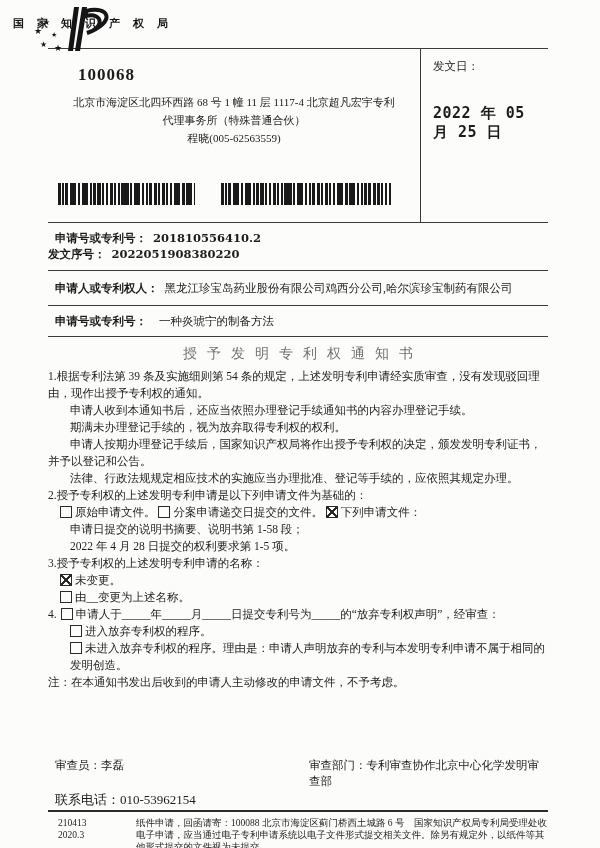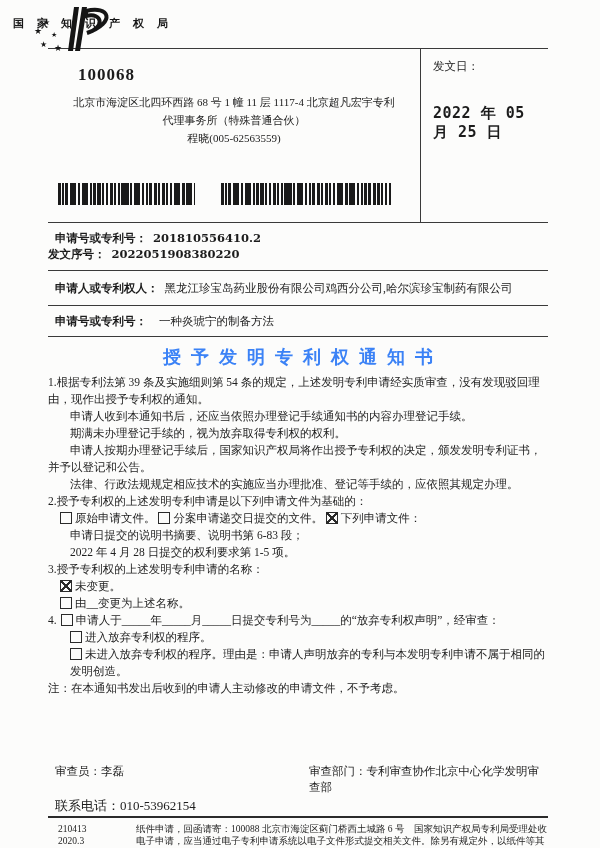--- a/index.html
+++ b/index.html
@@ -37,22 +37,22 @@
   .meta-row.r1{padding:7px 0 8px;flex-direction:column;}
   .meta-row.r2{padding:9px 0;}
   .meta-row.r3{padding:7px 0;}
   .cell-left{width:272px;padding-left:7px;box-sizing:border-box;}
   .cell-right{flex:1;}
   .lbl{font-weight:bold;}
   .val{margin-left:6px;}
   .val.b{font-weight:bold;font-family:"DejaVu Serif","Liberation Serif",serif;}
   
   .doc-title{
-    padding:8px 0 5px;text-align:center;font-size:18px;font-weight:bold;
-    letter-spacing:10px;text-indent:10px;color:#3b82f6;
+    padding:8px 0 5px;text-align:center;font-size:14px;font-weight:normal;
+    letter-spacing:10px;text-indent:10px;color:#737373;
   }
   
   .body{font-size:11.5px;line-height:17px;color:#1e1e1e;}
   .body p{margin:0;}
   .ind{text-indent:22px;}
   .pl12{padding-left:12px;}
   .pl22{padding-left:22px;}
   .note{margin-top:13px;}
   .cb{
     display:inline-block;width:10px;height:10px;border:1.4px solid #2a2a2a;
@@ -149,21 +149,21 @@
       <p class="ind">期满未办理登记手续的，视为放弃取得专利权的权利。</p>
       <p class="ind">申请人按期办理登记手续后，国家知识产权局将作出授予专利权的决定，颁发发明专利证书，并予以登记和公告。</p>
       <p class="ind">法律、行政法规规定相应技术的实施应当办理批准、登记等手续的，应依照其规定办理。</p>
 
       <p>2.授予专利权的上述发明专利申请是以下列申请文件为基础的：</p>
       <p class="pl12">
         <span class="cb" data-state="unchecked"></span><span>原始申请文件。</span>
         <span class="cb" data-state="unchecked"></span><span>分案申请递交日提交的文件。</span>
         <span class="cb" data-state="checked"></span><span>下列申请文件：</span>
       </p>
-      <p class="pl22">申请日提交的说明书摘要、说明书第 6-83 段；</p>
+      <p class="pl22">申请日提交的说明书摘要、说明书第 1-58 段；</p>
       <p class="pl22">2022 年 4 月 28 日提交的权利要求第 1-5 项。</p>
 
       <p>3.授予专利权的上述发明专利申请的名称：</p>
       <p class="pl12">
         <span class="cb" data-state="checked"></span><span>未变更。</span>
       </p>
       <p class="pl12">
         <span class="cb" data-state="unchecked"></span><span>由__变更为上述名称。</span>
       </p>
 

